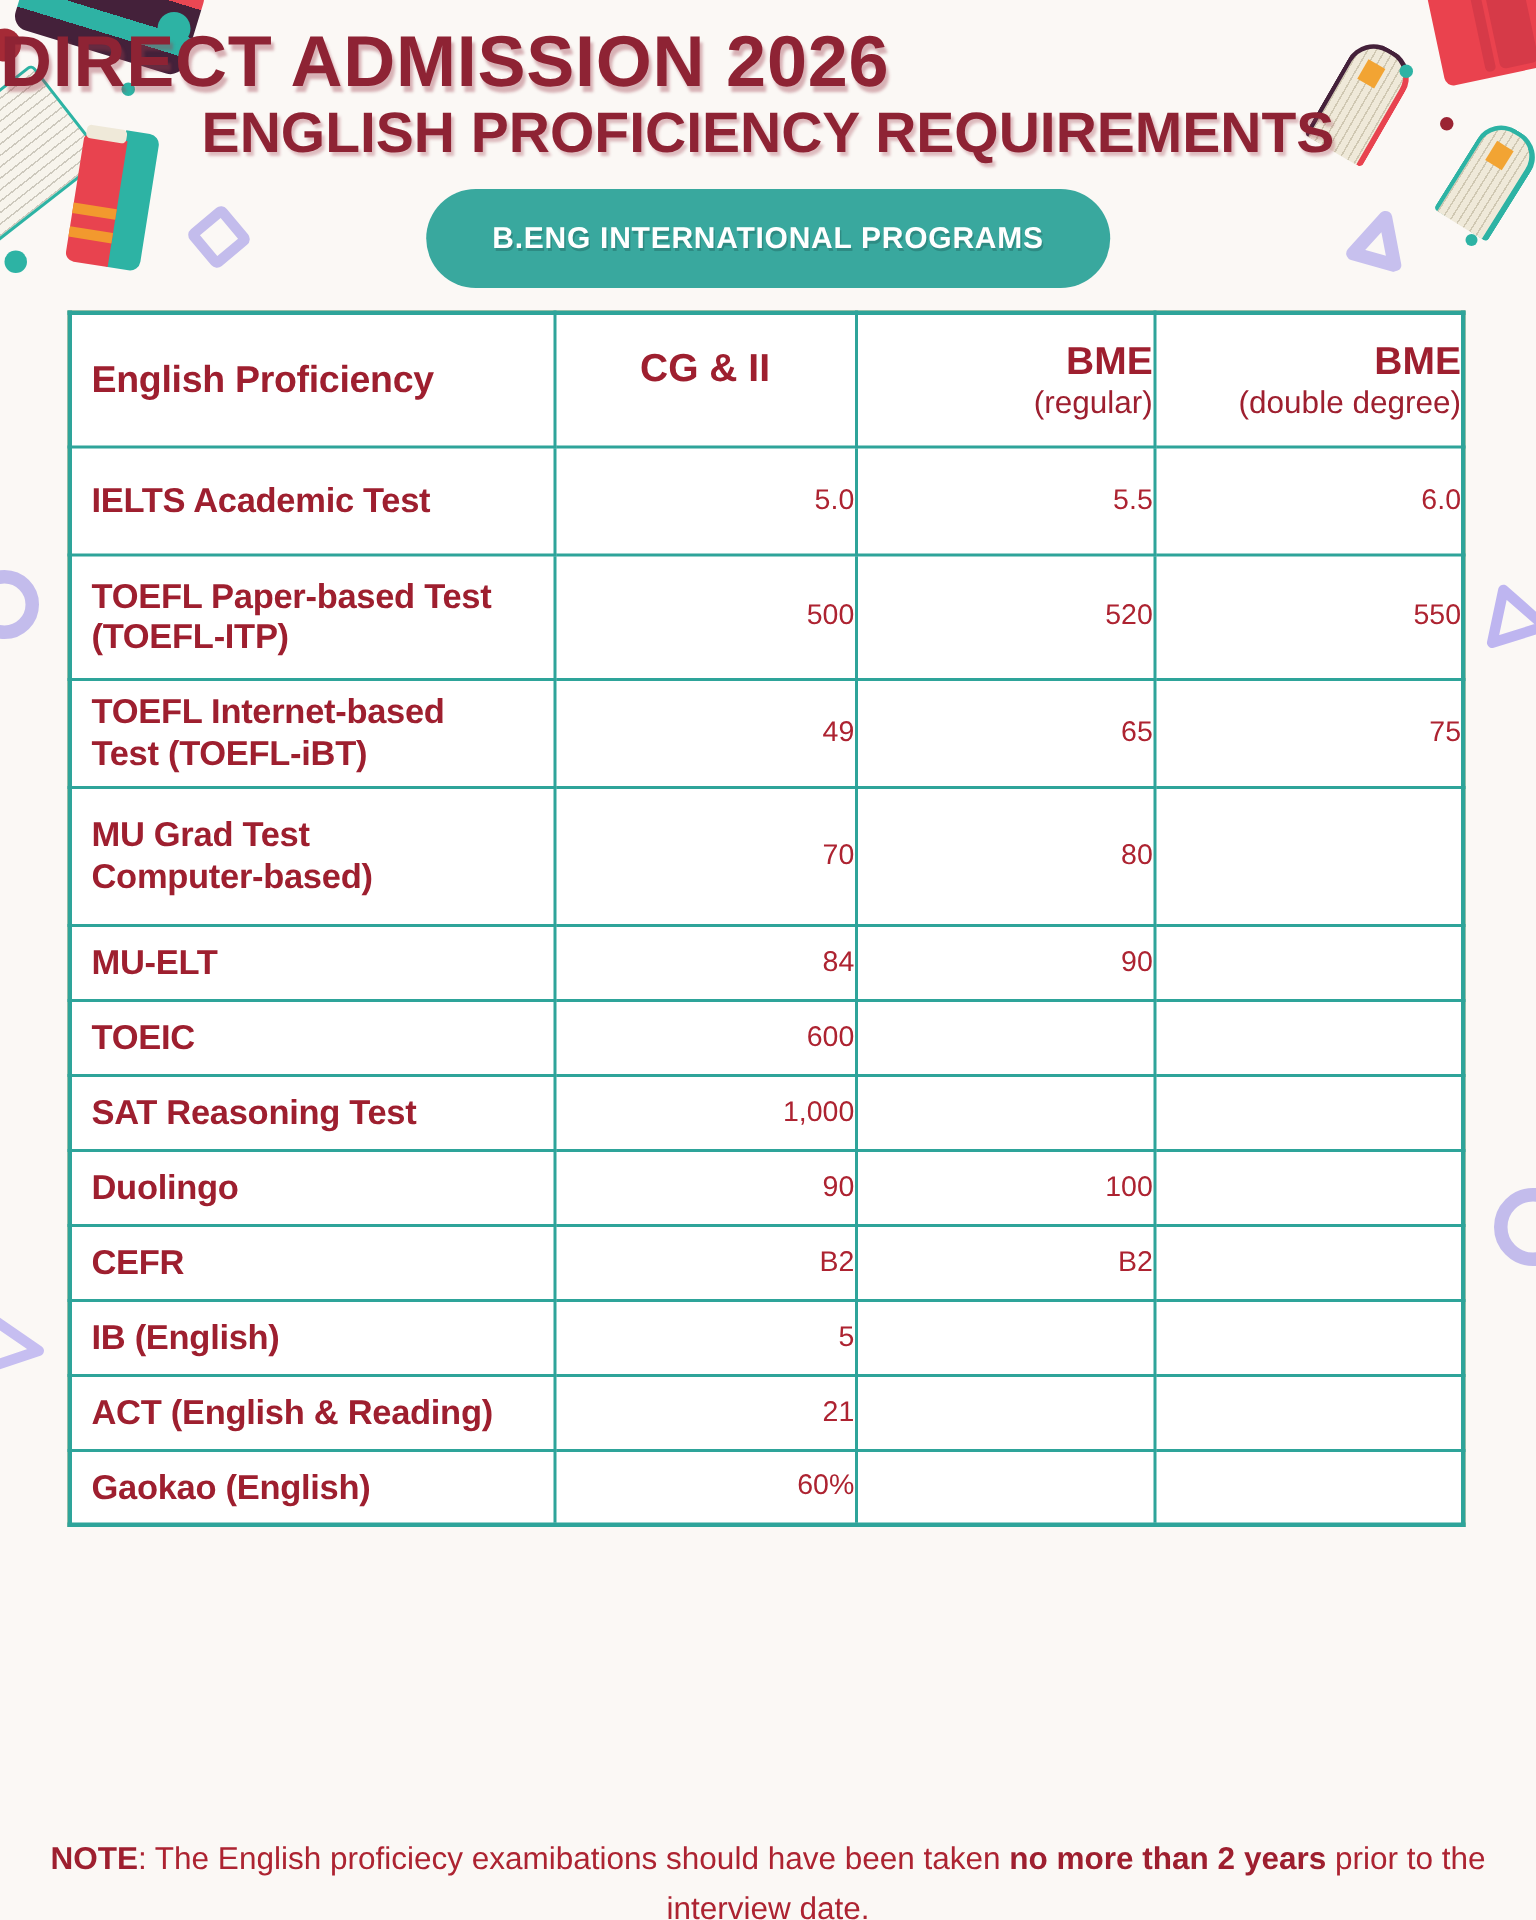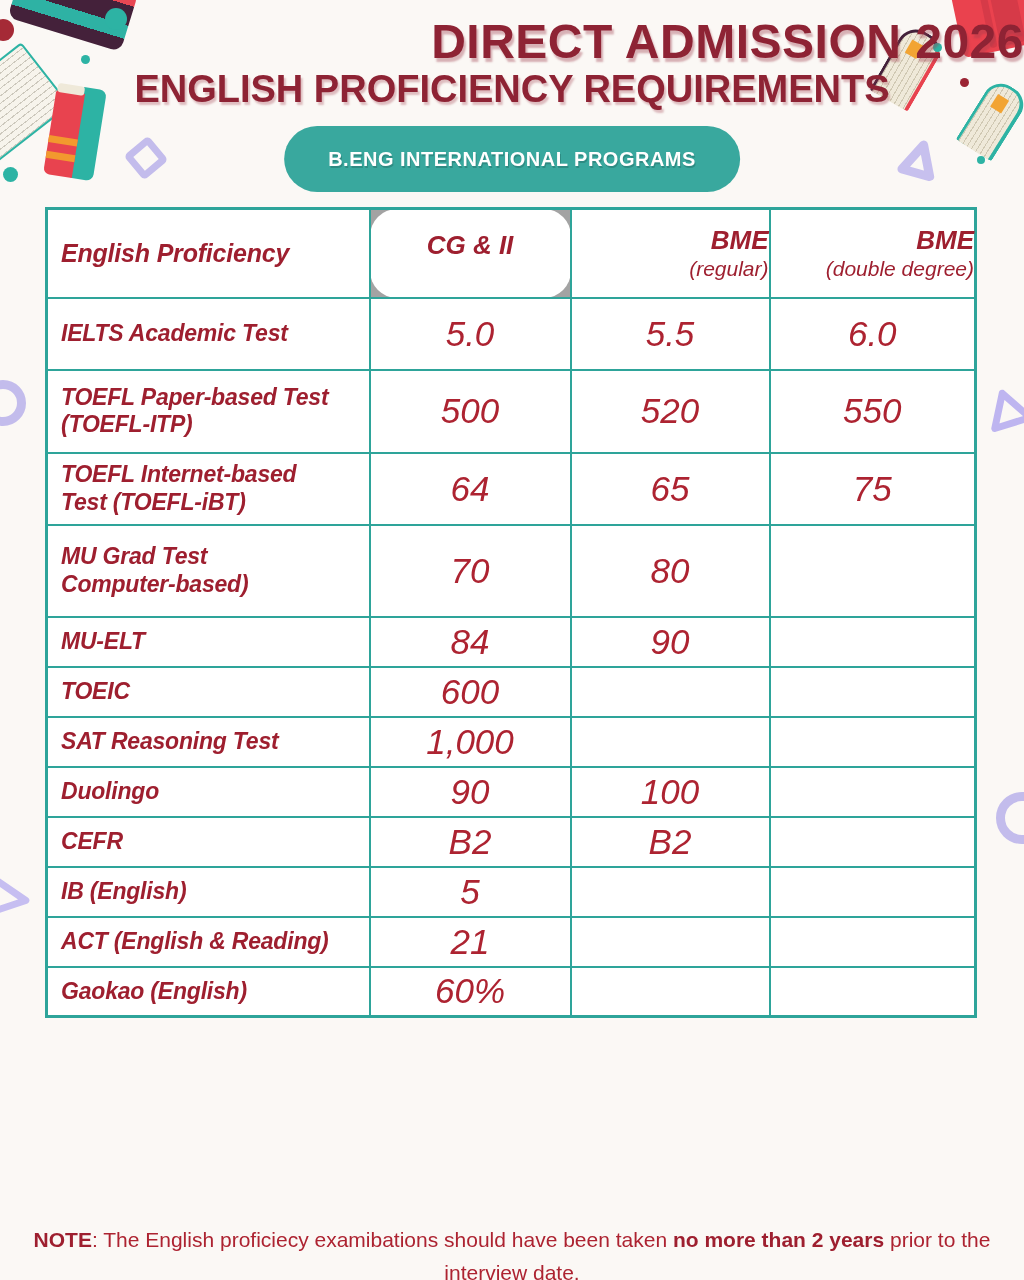--- a/index.html
+++ b/index.html
@@ -16,61 +16,61 @@
     --background:#fbf8f5;
   }
   *{margin:0;padding:0;box-sizing:border-box;}
   body{font-family:"Liberation Sans","DejaVu Sans",sans-serif;background:#e9e6e2;}
   .poster{
     position:relative;width:1024px;height:1280px;overflow:hidden;
     background:var(--background);margin:0 auto;
   }
   
   .title{
-    position:absolute;top:14px;left:0;width:100%;text-align:right;
+    position:absolute;top:14px;left:0;width:100%;text-align:left;
     font-size:48px;font-weight:bold;letter-spacing:.5px;color:var(--title-red);
     text-shadow:2px 4px 2px rgba(158,60,75,.38);z-index:2;
   }
   .subtitle{
     position:absolute;top:68px;left:0;width:100%;text-align:center;
     font-size:38px;font-weight:bold;color:var(--title-red);
     text-shadow:2px 3px 2px rgba(158,60,75,.32);z-index:2;
   }
   .badge{
     position:absolute;top:126px;left:50%;transform:translateX(-50%);
     height:66px;line-height:66px;padding:0 44px;border-radius:33px;
     background:var(--teal);color:#fff;font-size:20px;font-weight:bold;
     letter-spacing:.5px;text-shadow:1px 2px 0 rgba(25,85,80,.35);
     white-space:nowrap;z-index:2;
   }
   
   table.req{
     position:absolute;left:45px;top:207px;width:929px;
-    border-collapse:collapse;table-layout:fixed;background:#a3a3a3;
-    border:3px solid var(--border-teal);z-index:3;font-style:italic;
+    border-collapse:collapse;table-layout:fixed;background:#fdba74;
+    border:3px solid var(--border-teal);z-index:3;
   }
   table.req th,table.req td{border:2px solid var(--border-teal);background:#fff;vertical-align:middle;}
   col.c1{width:323px}col.c2{width:201px}col.c3{width:199px}col.c4{width:206px}
   thead tr{height:89px;}
   tbody tr{height:50px;}
   tbody tr:nth-child(1){height:72px}
   tbody tr:nth-child(2){height:83px}
   tbody tr:nth-child(3){height:72px}
   tbody tr:nth-child(4){height:92px}
   .th-col1{font-size:25px;font-weight:bold;color:var(--label-red);text-align:left;padding-left:13px;letter-spacing:-.2px;}
-  .th-col2{font-size:26px;font-weight:bold;color:var(--label-red);text-align:center;vertical-align:bottom;padding-bottom:16px;border-radius:27px;}
+  .th-col2{font-size:26px;font-weight:bold;color:var(--label-red);text-align:center;vertical-align:bottom;padding-bottom:16px;}
   .th-bme{text-align:right;}
   .th-bme .bme-title{font-size:26px;font-weight:bold;color:var(--label-red);line-height:1.15;}
   .th-bme .bme-sub{font-size:21px;font-weight:normal;color:var(--label-red);line-height:1.2;}
   td.label-cell{
     font-size:23px;font-weight:bold;color:var(--label-red);
     text-align:left;padding:6px 8px 6px 13px;line-height:1.18;
     letter-spacing:-.2px;white-space:pre-line;
   }
-  td.value-cell{font-size:35px;font-weight:normal;color:var(--value-red);text-align:center;}
+  td.value-cell{font-size:19px;font-weight:normal;color:var(--value-red);text-align:right;}
   
   .note{
     position:absolute;left:0;top:1224px;width:100%;padding:0 16px;
     text-align:center;font-size:21px;line-height:1.55;color:var(--value-red);z-index:2;
   }
   .note .bold{font-weight:bold;color:var(--label-red);}
   
   .deco{position:absolute;z-index:1;}
   .dot{border-radius:50%;}
   .d-stripes{left:14px;top:-26px;width:118px;height:62px;transform:rotate(17deg);border-radius:10px;
@@ -191,21 +191,21 @@
         <tr>
           <td class="label-cell">TOEFL Paper-based Test
 (TOEFL-ITP)</td>
           <td class="value-cell">500</td>
           <td class="value-cell">520</td>
           <td class="value-cell">550</td>
         </tr>
         <tr>
           <td class="label-cell">TOEFL Internet-based
 Test (TOEFL-iBT)</td>
-          <td class="value-cell">64</td>
+          <td class="value-cell">49</td>
           <td class="value-cell">65</td>
           <td class="value-cell">75</td>
         </tr>
         <tr>
           <td class="label-cell">MU Grad Test
 Computer-based)</td>
           <td class="value-cell">70</td>
           <td class="value-cell">80</td>
           <td class="value-cell"></td>
         </tr>

